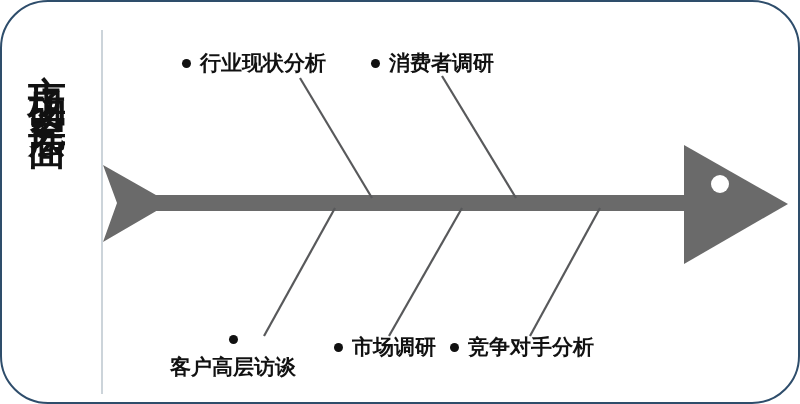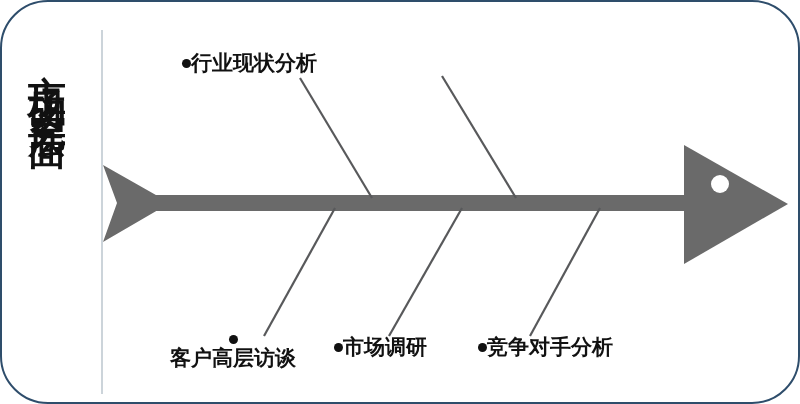--- a/index.html
+++ b/index.html
@@ -50,38 +50,39 @@
   .branch {
     stroke: var(--branch-color, #58595b);
     stroke-width: 2.2;
     fill: none;
   }
   .eye { fill: var(--eye-color, #ffffff); }
   .label {
     position: absolute;
     display: flex;
     align-items: center;
+    gap: 9px;
     height: 24px;
     font-size: 21px;
     font-weight: bold;
     color: var(--text-color, #111111);
     white-space: nowrap;
   }
   .bullet {
     width: 9px;
     height: 9px;
     border-radius: 50%;
     background: var(--text-color, #111111);
     flex: 0 0 auto;
   }
   .label-top-1    { left: 180px; top: 49px; }
   .label-top-2    { left: 369px; top: 49px; }
   .label-bottom-1 { left: 168px; top: 333px; flex-direction: column; }
   .label-bottom-2 { left: 332px; top: 333px; }
-  .label-bottom-3 { left: 476px; top: 333px; align-items: center; }
+  .label-bottom-3 { left: 448px; top: 333px; align-items: center; }
 </style>
 </head>
 <body>
 
 <div class="card">
 
   <div class="title-vertical">市场研究层面</div>
 
   <div class="divider"></div>
 
@@ -101,20 +102,24 @@
     <line class="branch" x1="333" y1="206" x2="262" y2="334"></line>
     <line class="branch" x1="460" y1="206" x2="387" y2="334"></line>
     <line class="branch" x1="598" y1="206" x2="528" y2="334"></line>
   </svg>
 
   <div class="label label-top-1">
     <span class="bullet"></span>
     <span>行业现状分析</span>
   </div>
 
+  <div class="label label-top-2">
+    <span class="bullet"></span>
+    <span>消费者调研</span>
+  </div>
 
   <div class="label label-bottom-1">
     <span class="bullet"></span>
     <span>客户高层访谈</span>
   </div>
 
   <div class="label label-bottom-2">
     <span class="bullet"></span>
     <span>市场调研</span>
   </div>

